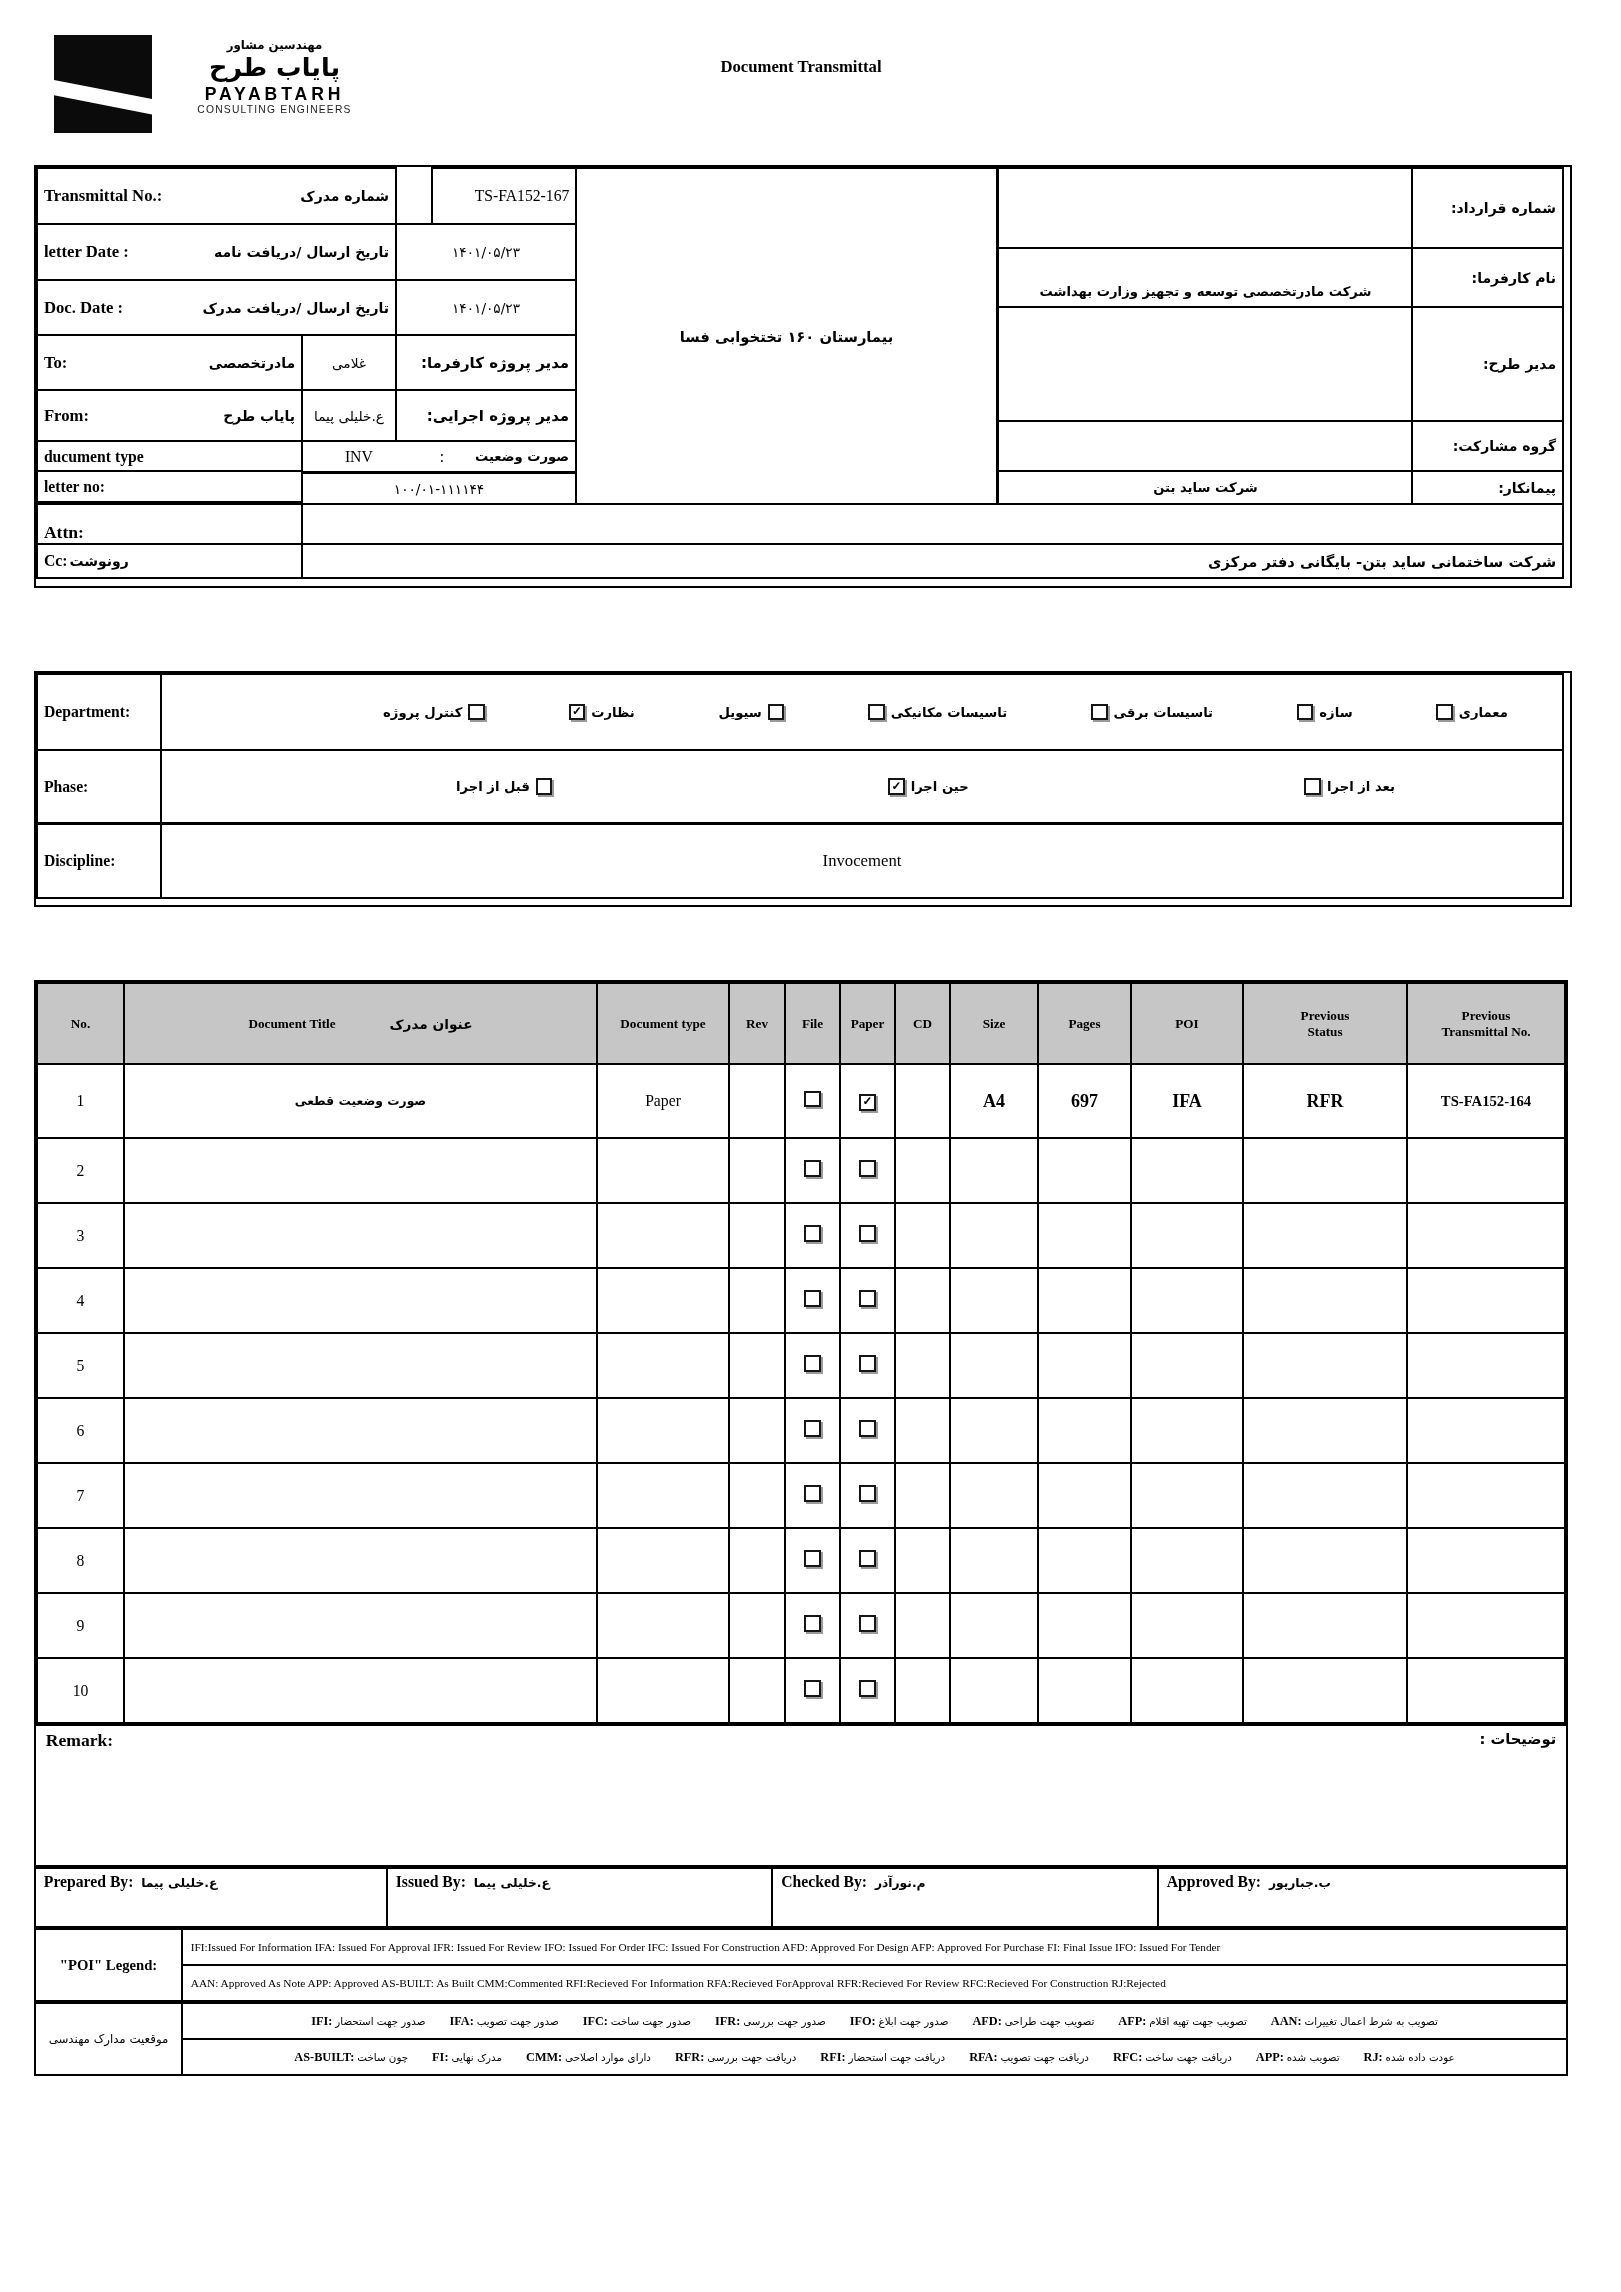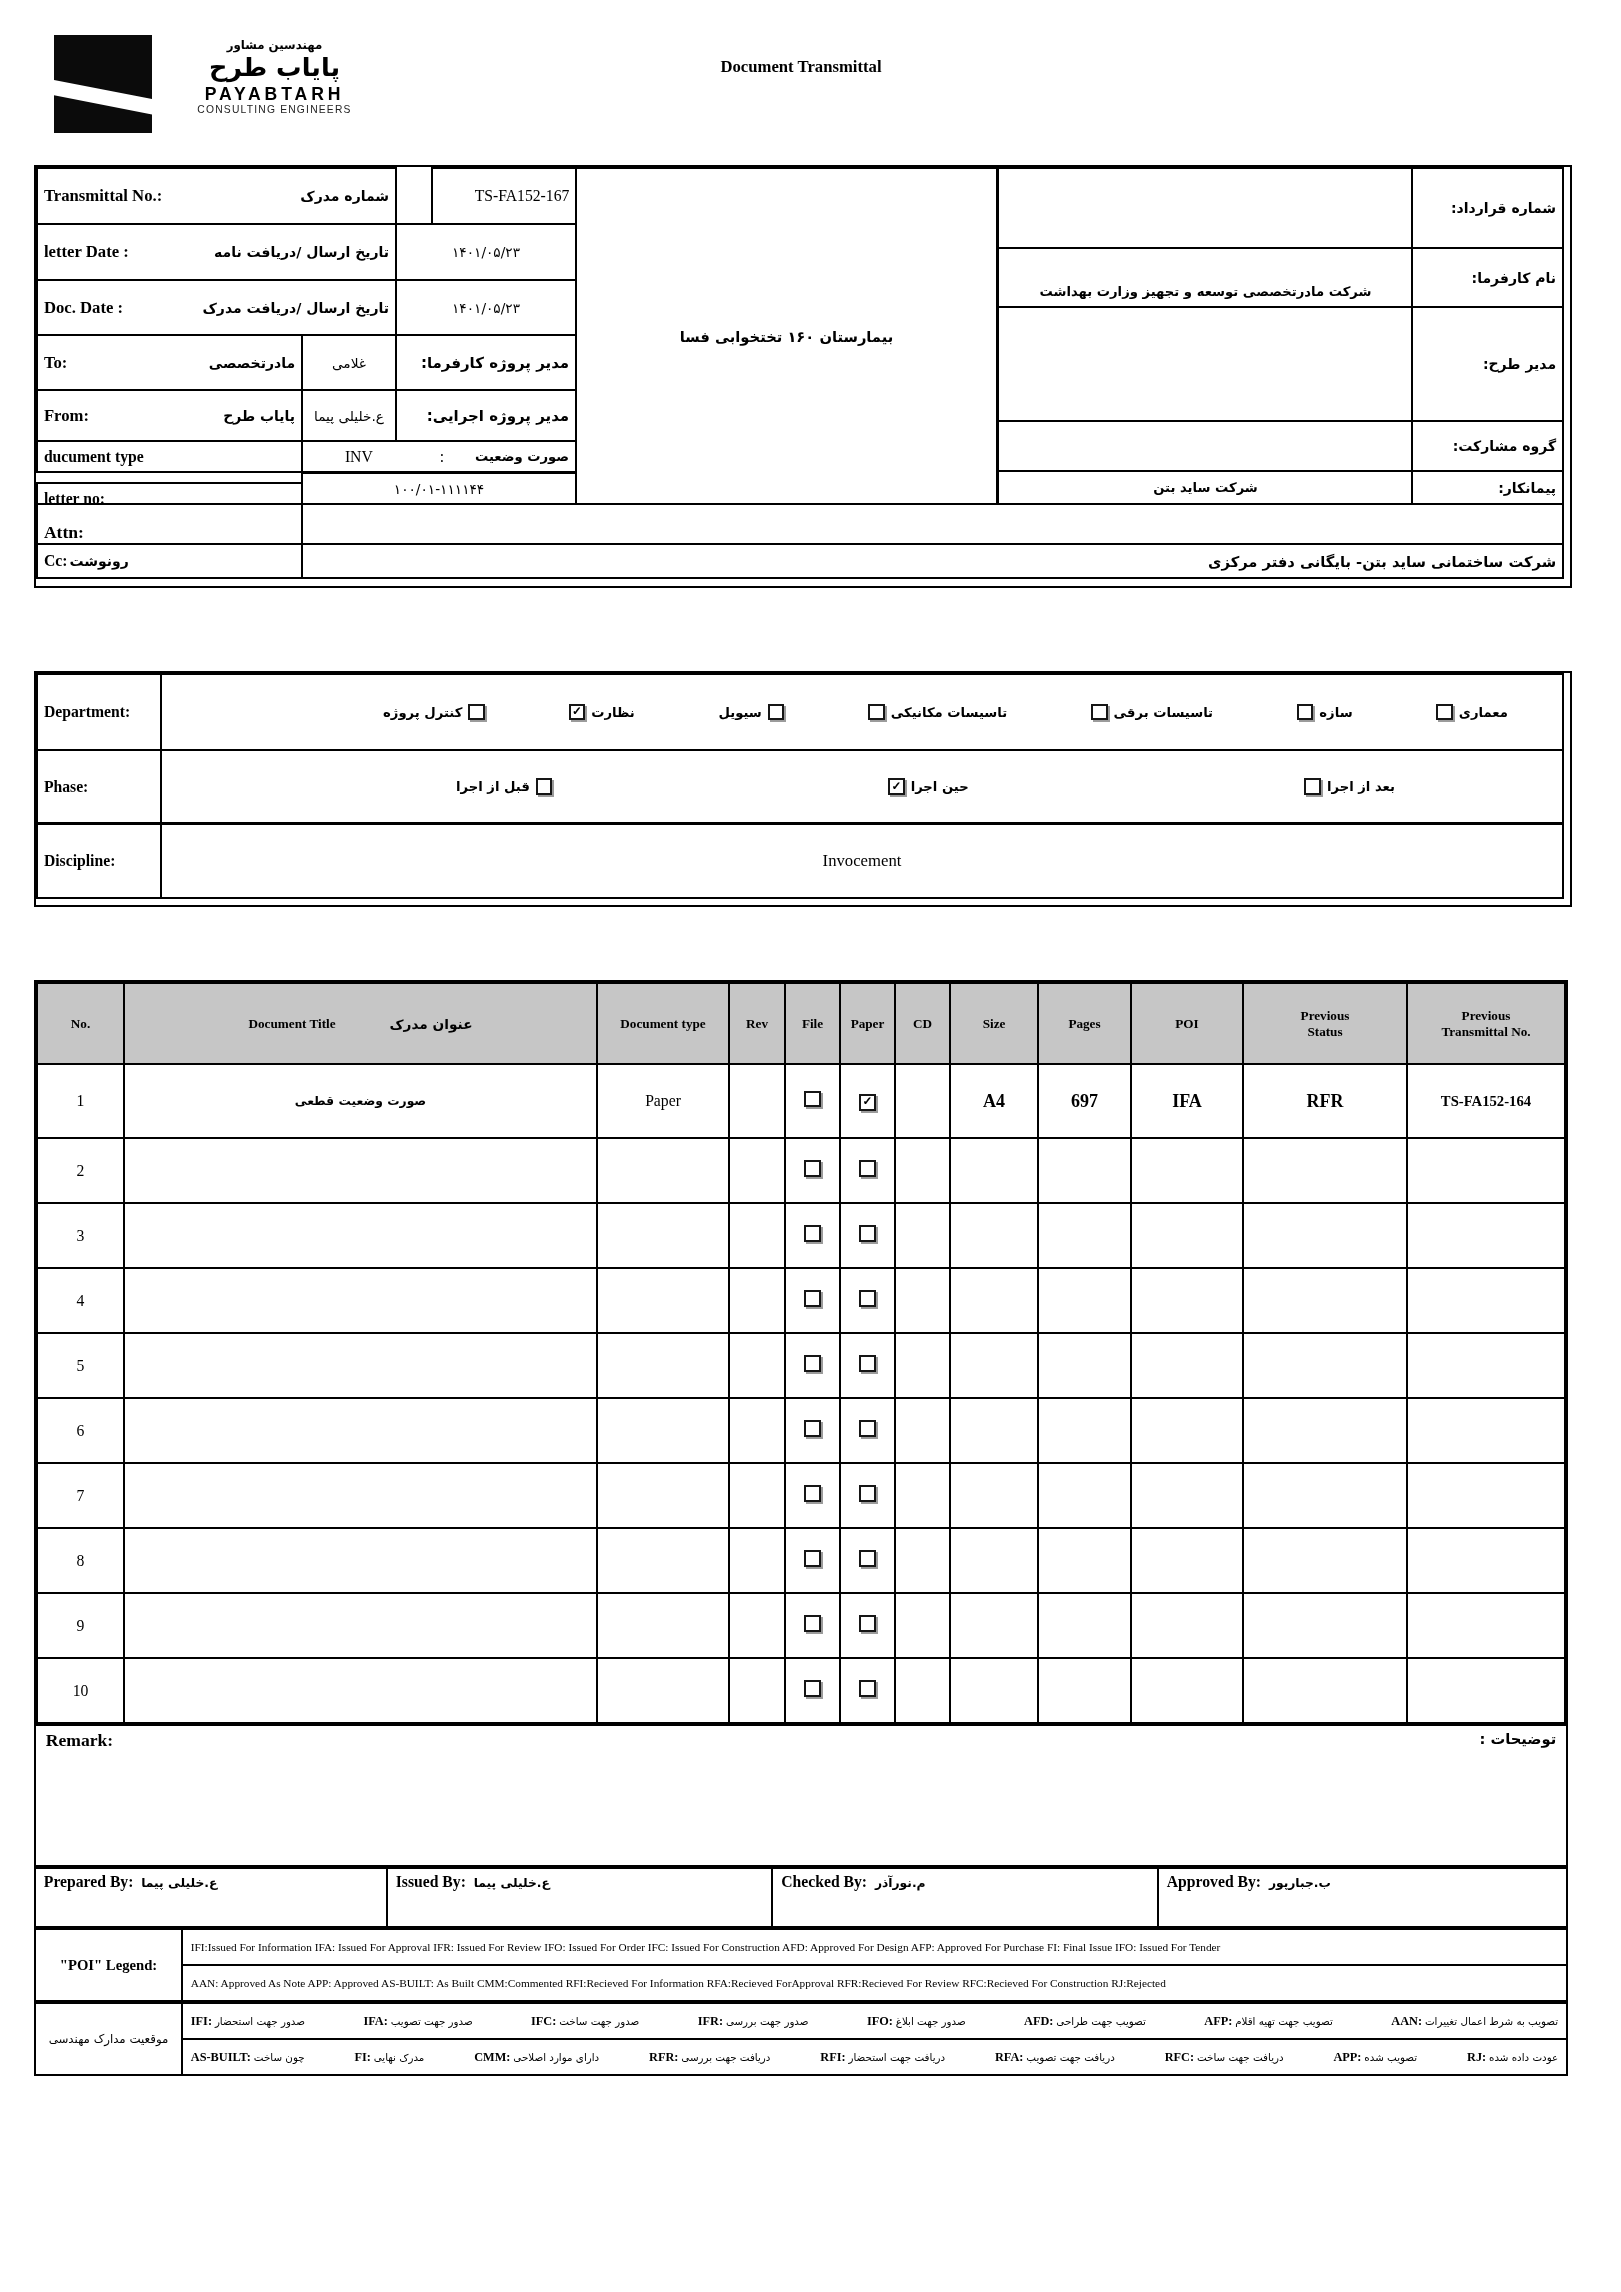--- a/index.html
+++ b/index.html
@@ -64,21 +64,21 @@
   #sigs .sig .faval{font-size:12.3px;font-weight:bold;padding-top:2.9px;}
   .legend{position:absolute;left:34px;width:1534px;height:74px;border:2.9px solid #000;box-sizing:border-box;display:flex;}
   .legend .lab{width:147px;min-width:147px;border-right:2.9px solid #000;box-sizing:border-box;
                display:flex;align-items:center;justify-content:center;text-align:center;}
   .legend .rows{flex:1;display:flex;flex-direction:column;}
   .legend .row{flex:1;display:flex;align-items:center;padding:0 7.8px;box-sizing:border-box;white-space:nowrap;}
   .legend .row.first{border-bottom:2px solid #000;}
   #poi-legend .lab{font-size:14.7px;font-weight:bold;}
   #poi-legend .row{font-size:11.3px;}
   #fa-legend .lab{font-family:"DejaVu Sans",sans-serif;font-size:11.8px;}
-  #fa-legend .row{justify-content:space-between;}
+  #fa-legend .row{justify-content:center;gap:24px;}
   .lg-item{display:inline-flex;align-items:center;gap:2.9px;}
   .lg-item .code{font-weight:bold;font-size:12.3px;}
   .lg-item .fa{font-size:10.3px;}
 </style>
 </head>
 <body>
 
 <div id="logo">
   <div class="swoosh"></div>
 </div>
@@ -130,21 +130,21 @@
 
   <div class="cell pad" style="left:0;top:273px;width:267px;height:33px;">
     <span class="en-label" style="font-size:15.7px;">ducument type</span>
   </div>
   <div class="cell pad between" style="left:265px;top:273px;width:276px;height:33px;">
     <span class="val">INV</span>
     <span class="val">:</span>
     <span class="fa-label" style="font-size:13.2px;" dir="rtl">صورت وضعیت</span>
   </div>
 
-  <div class="cell pad" style="left:0;top:315px;width:267px;height:33px;">
+  <div class="cell pad" style="left:0;top:303px;width:267px;height:33px;">
     <span class="en-label" style="font-size:15.7px;">letter no:</span>
   </div>
   <div class="cell center faval" style="left:265px;top:305px;width:276px;height:33px;">۱۰۰/۰۱-۱۱۱۱۴۴</div>
 
   <div class="cell pad" style="left:0;top:336px;width:267px;height:42px;">
     <span class="en-label" style="font-size:17.6px;margin-top:16px;">Attn:</span>
   </div>
   <div class="cell pad" style="left:265px;top:336px;width:1263px;height:42px;"></div>
 
   <div class="cell pad" style="left:0;top:376px;width:267px;height:36px;gap:2px;">

